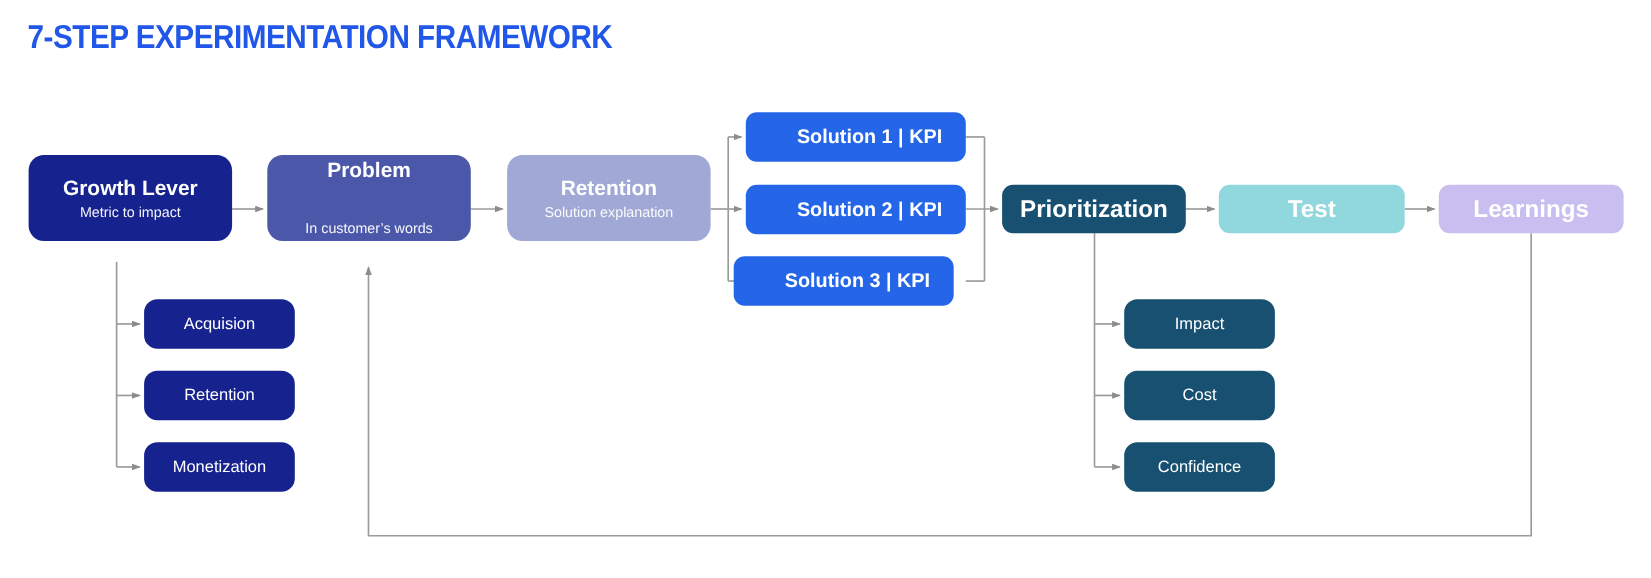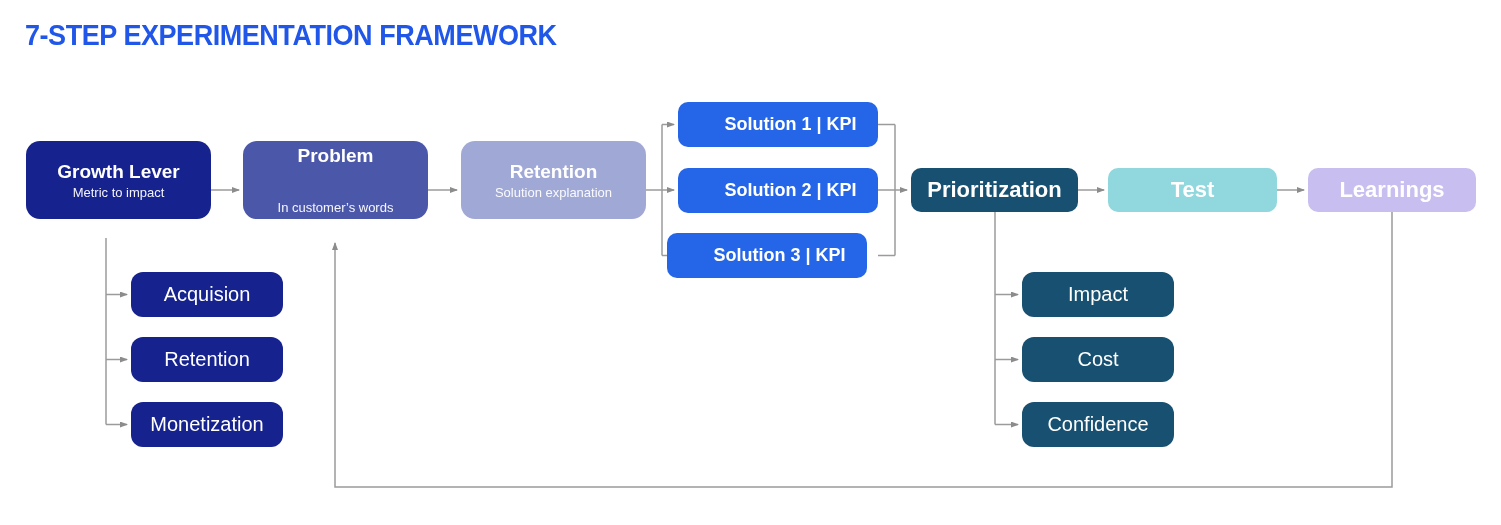--- a/index.html
+++ b/index.html
@@ -16,21 +16,21 @@
   svg.wires{position:absolute;left:0;top:0;}
   .node{
     position:absolute;display:flex;flex-direction:column;align-items:center;
     justify-content:center;color:#fff;text-align:center;box-sizing:border-box;
   }
   .big{width:185px;height:78px;border-radius:14px;gap:5px;}
   .node-title{font-size:19px;font-weight:bold;line-height:1;}
   .node-sub{font-size:13px;line-height:1;opacity:0.95;}
   .pill{width:200px;height:45px;border-radius:10px;font-size:18px;font-weight:bold;padding-left:25px;}
   .stage-pill{height:44px;border-radius:10px;font-size:22px;font-weight:bold;}
-  .chip{width:152px;height:45px;border-radius:12px;font-size:20px;}
+  .chip{width:137px;height:45px;border-radius:12px;font-size:15px;}
   .bg-navy{background:var(--navy,#16228E);}
   .bg-indigo{background:var(--indigo,#4B58AA);}
   .bg-periwinkle{background:var(--periwinkle,#A0A8D5);}
   .bg-solution{background:var(--solution-blue,#2565E8);}
   .bg-teal-dark{background:var(--teal-dark,#175070);}
   .bg-teal-light{background:var(--teal-light,#90D7DE);}
   .bg-lavender{background:var(--lavender,#C8BEEF);}
 </style>
 </head>
 <body>

